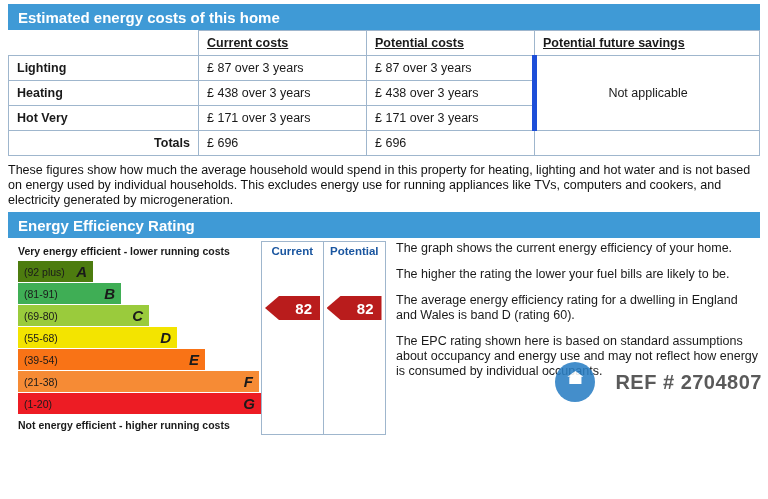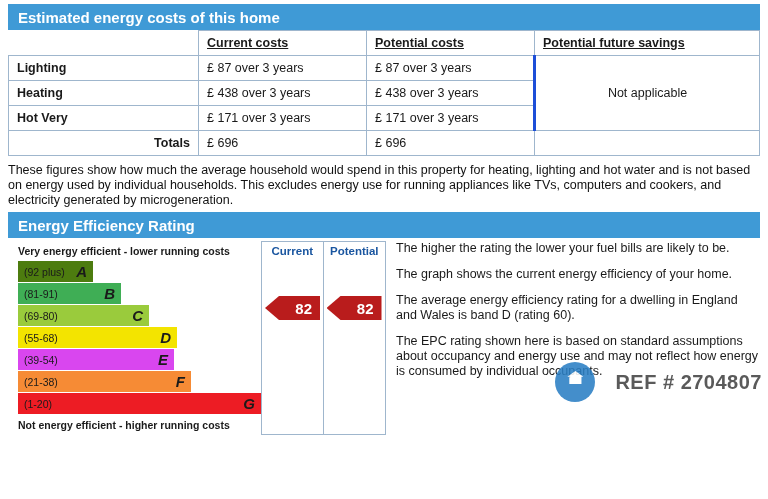--- a/index.html
+++ b/index.html
@@ -74,21 +74,21 @@
     vertical-align: middle;
   }
   table.costs th { font-weight: bold; color: #1a1a1a; text-decoration: underline; }
   table.costs td.rowlabel { font-weight: bold; width: 190px; }
   table.costs td.totals-label { text-align: right; font-weight: bold; }
   table.costs td.col-cur { width: 168px; }
   table.costs td.col-pot { width: 168px; }
   table.costs td.notapp {
     text-align: center;
     vertical-align: middle;
-    border-left: 3px solid #1d4ed8;
+    border-left: 5px solid #1d4ed8;
   }
   table.costs tr.head th.blank { border-top: none; border-left: none; }
   table.costs .nb-top { border-top: 1px solid #ffffff; }
 
   
   .explain {
     font-size: 12.5px;
     line-height: 15px;
     margin-top: 7px;
     color: #111;
@@ -126,22 +126,22 @@
     position: absolute;
     right: 6px;
     font-weight: bold;
     font-size: 15px;
     font-style: italic;
   }
   .band-a { width: 75px;  background: #4d7c0f; }
   .band-b { width: 103px; background: #3fae55; }
   .band-c { width: 131px; background: #9acb3c; }
   .band-d { width: 159px; background: #f3e400; }
-  .band-e { width: 156px; background: #d946ef; }
-  .band-f { width: 173px; background: #f68b35; }
+  .band-e { width: 187px; background: #f97316; }
+  .band-f { width: 241px; background: #f68b35; }
   .band-g { width: 243px; background: #ed1c24; }
 
   
   .colhead {
     display: flex;
     border-top: 1px solid #9fb6cd;
     border-left: 1px solid #9fb6cd;
     border-right: 1px solid #9fb6cd;
   }
   .colhead div {
@@ -310,22 +310,22 @@
         <div class="half">
           <div class="arrow">82</div>
         </div>
         <div class="half">
           <div class="arrow">82</div>
         </div>
       </div>
     </div>
 
     <div class="eer-right eer-text">
+      <p>The graph shows the current energy efficiency of your home.</p>
       <p>The higher the rating the lower your fuel bills are likely to be.</p>
-      <p>The graph shows the current energy efficiency of your home.</p>
       <p>The average energy efficiency rating for a dwelling in England and Wales is band D (rating 60).</p>
       <p>The EPC rating shown here is based on standard assumptions about occupancy and energy use and may not reflect how energy is consumed by individual occupants.</p>
     </div>
   </div>
 
   <div class="watermark">
     <div class="wm-circle"></div>
     <div class="wm-text">REF # 2704807</div>
   </div>
 

